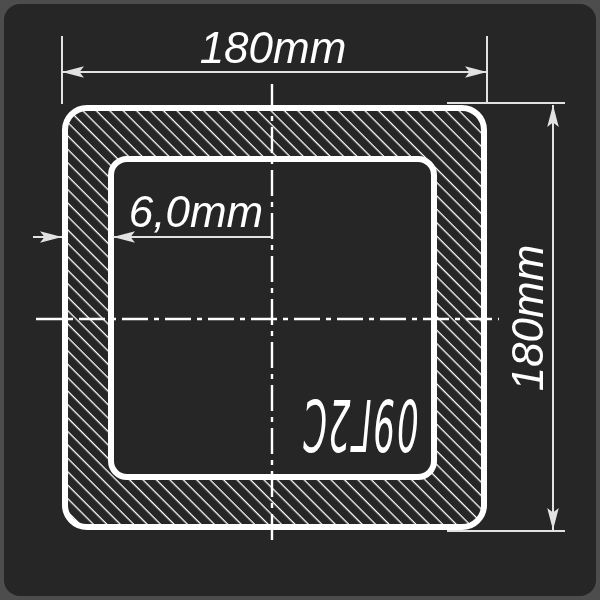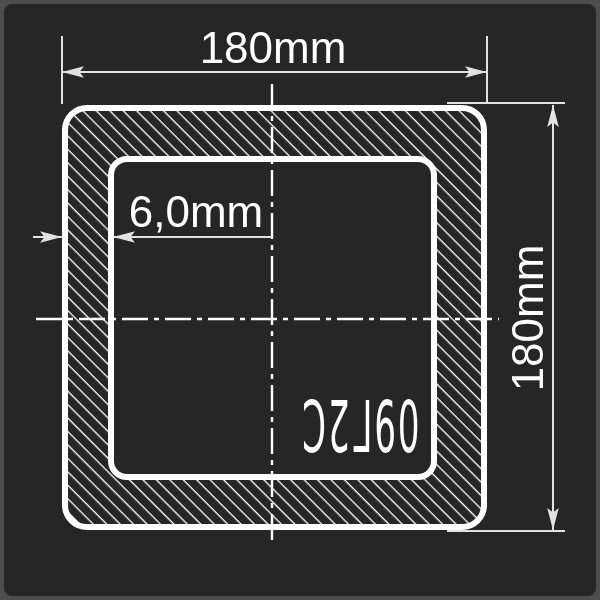--- a/index.html
+++ b/index.html
@@ -5,23 +5,24 @@
   html,body{
     margin:0;padding:0;
     width:600px;height:600px;
     background:var(--frame,#4d4d4d);
     overflow:hidden;
     font-family:"Liberation Sans",sans-serif;
   }
   .panel{
     position:absolute;
     inset:4px;
-    border-radius:8px;
+    border-radius:16px;
     background:var(--panel,#262626);
     overflow:hidden;
+    font-style:italic;
   }
   svg{display:block;width:100%;height:100%;}
   .contour{fill:none;stroke:var(--line,#fff);stroke-width:6;}
   .hatch-ring{stroke:none;}
   .inner-fill{stroke:var(--line,#fff);stroke-width:6;}
   .dimline{stroke:var(--dim,#e0e0e0);stroke-width:2;fill:none;}
   .centerline{
     stroke:var(--line,#fff);stroke-width:2.4;fill:none;
     stroke-dasharray:26 6 5 6;
   }

